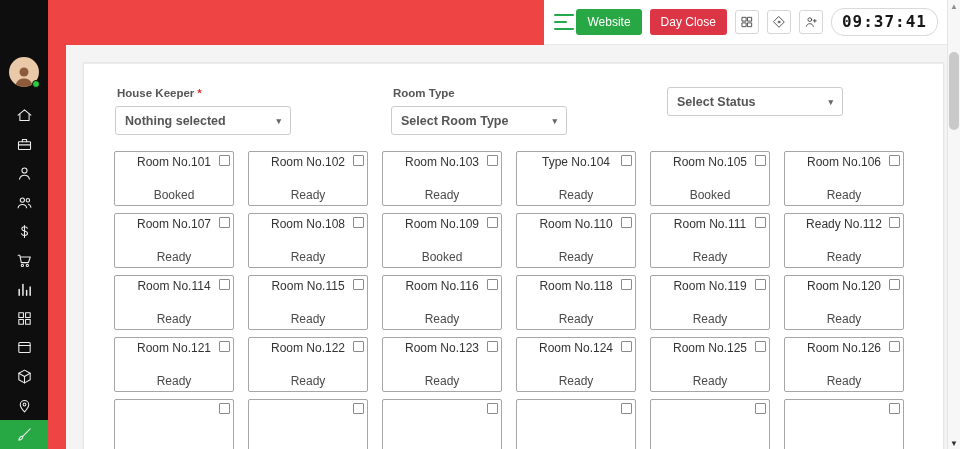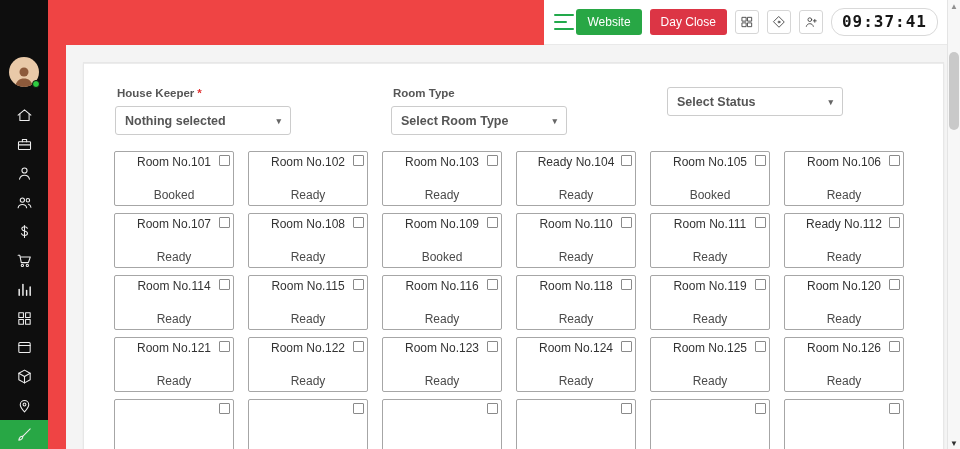--- a/index.html
+++ b/index.html
@@ -254,21 +254,21 @@
             </div>
 
             <div class="room-card">
               <span class="checkbox"></span>
               <span class="room-name">Room No.103</span>
               <span class="room-status">Ready</span>
             </div>
 
             <div class="room-card">
               <span class="checkbox"></span>
-              <span class="room-name">Ready No.104</span>
+              <span class="room-name">Type No.104</span>
               <span class="room-status">Ready</span>
             </div>
 
             <div class="room-card">
               <span class="checkbox"></span>
               <span class="room-name">Room No.105</span>
               <span class="room-status">Booked</span>
             </div>
 
             <div class="room-card">

